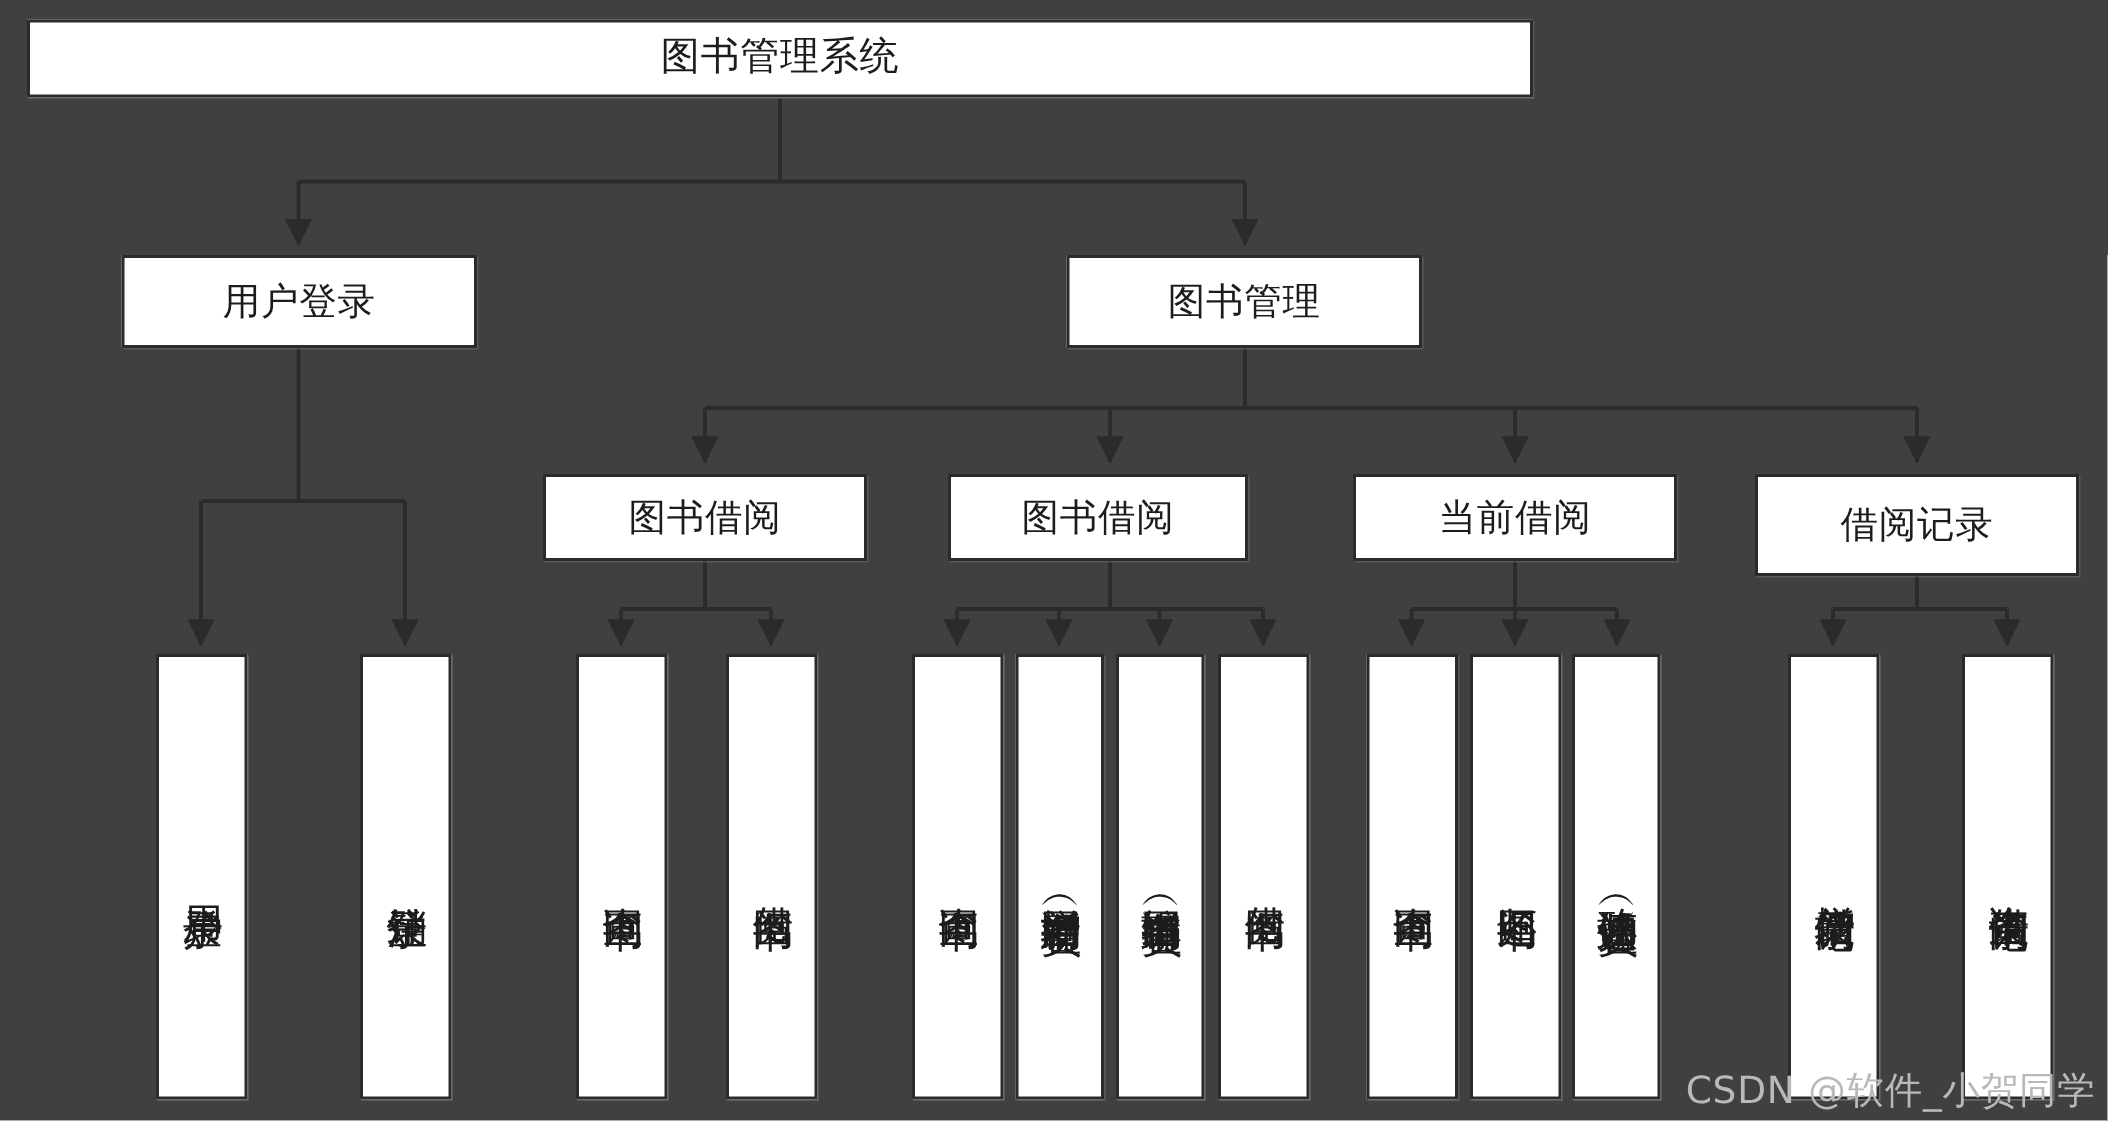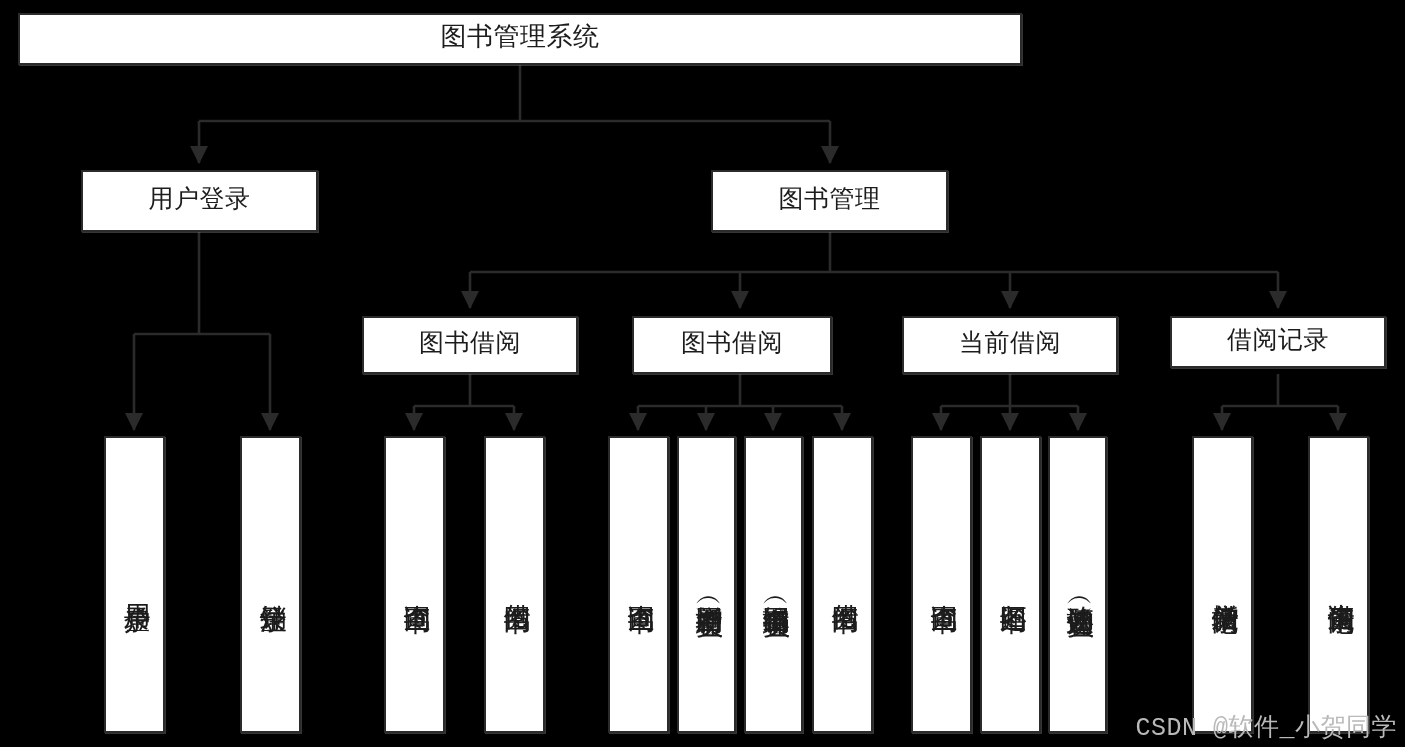--- a/index.html
+++ b/index.html
@@ -8,23 +8,22 @@
     padding: 0;
     background: #ffffff;
   }
   body {
     font-family: "DejaVu Sans", "Liberation Sans", sans-serif;
   }
   #diagram-root {
     position: relative;
     width: 1405px;
     height: 747px;
-    background: #000000;
+    background: #404040;
     overflow: hidden;
-    font-family: Liberation Mono, monospace;
   }
   #edges-layer {
     position: absolute;
     left: 0;
     top: 0;
     width: 1405px;
     height: 747px;
     pointer-events: none;
   }
   .node {
@@ -153,21 +152,21 @@
 
   <div class="node horiz" style="left:362px; top:316px; width:216px; height:58px;">
     <span class="node-label">图书借阅</span>
   </div>
   <div class="node horiz" style="left:632px; top:316px; width:200px; height:58px;">
     <span class="node-label">图书借阅</span>
   </div>
   <div class="node horiz" style="left:902px; top:316px; width:216px; height:58px;justify-content:center;">
     <span class="node-label">当前借阅</span>
   </div>
-  <div class="node horiz" style="left:1170px; top:316px; width:216px; height:52px;">
+  <div class="node horiz" style="left:1170px; top:316px; width:216px; height:68px;">
     <span class="node-label">借阅记录</span>
   </div>
 
   <div class="node vert" style="left:104px; top:436px; width:61px; height:297px;">
     <span class="node-label">用户登录</span>
   </div>
   <div class="node vert" style="left:240px; top:436px; width:61px; height:297px;">
     <span class="node-label">注销登录</span>
   </div>
 

